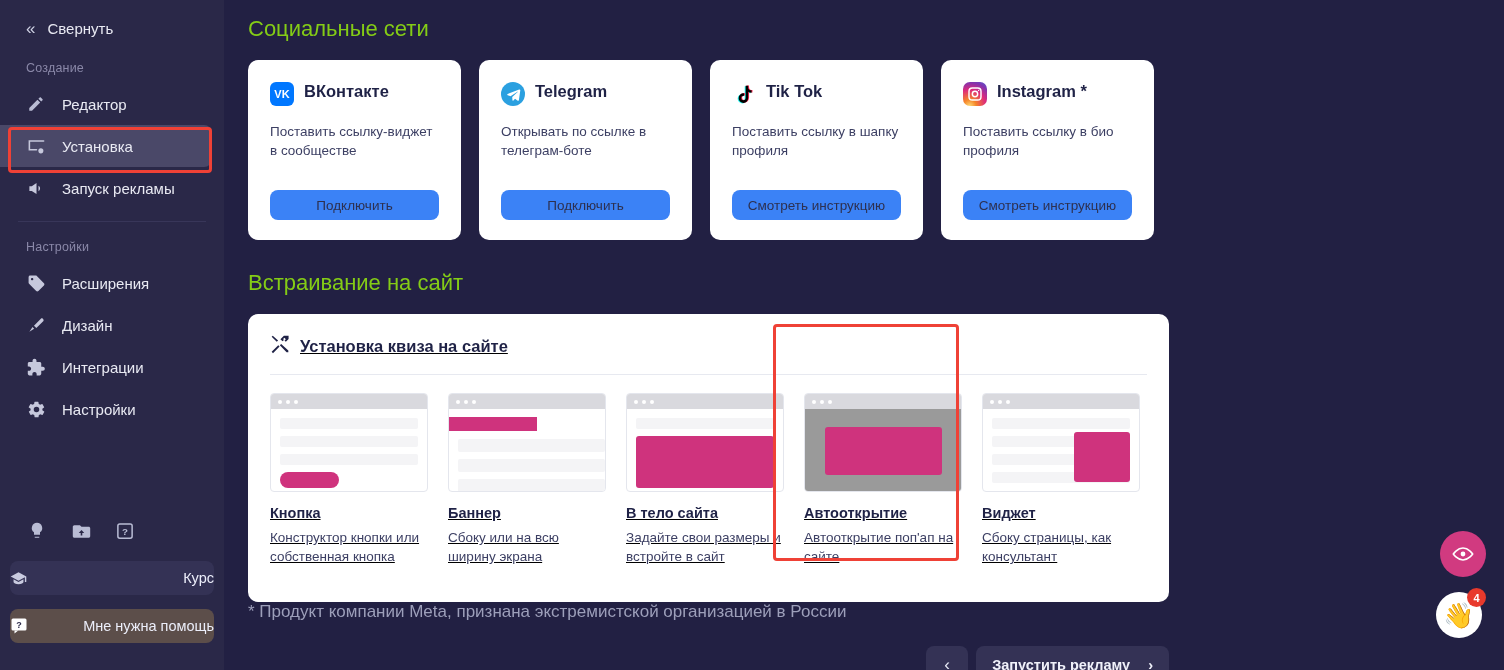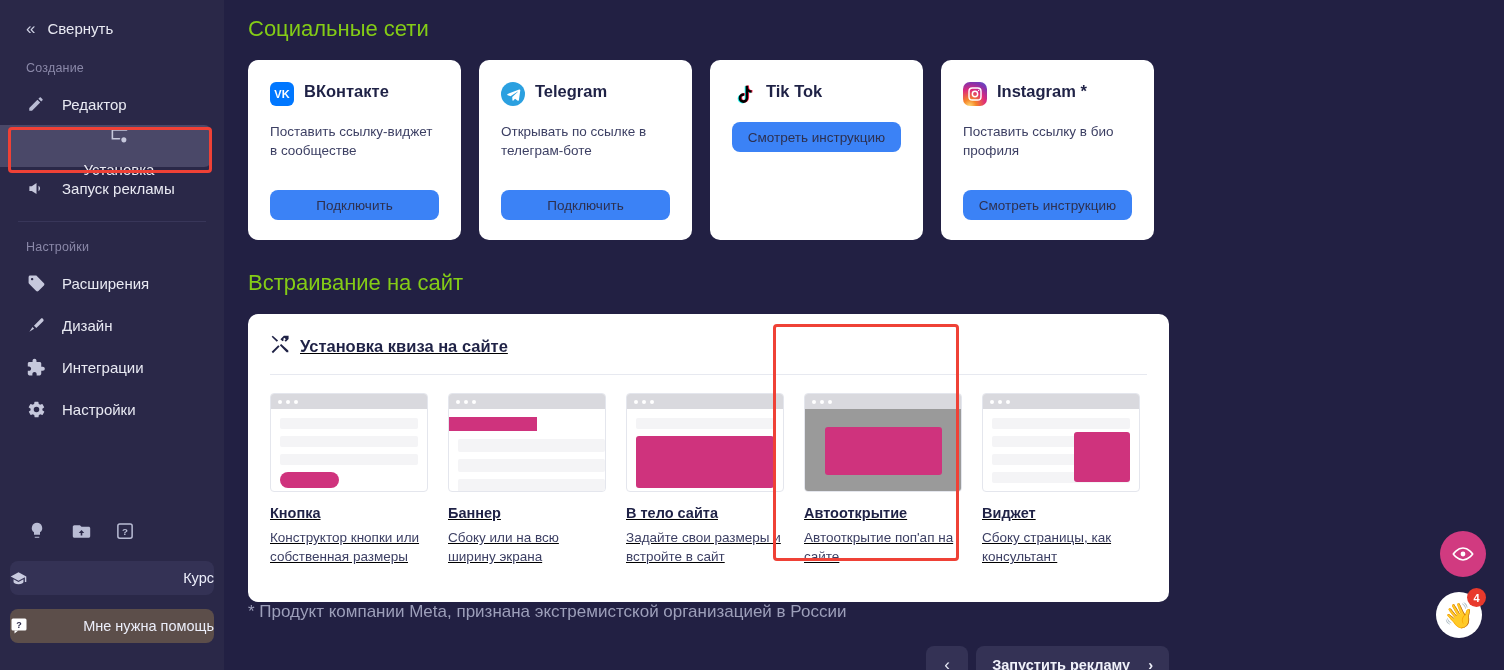--- a/index.html
+++ b/index.html
@@ -32,21 +32,21 @@
     padding: 18px 0 8px 26px; letter-spacing: .2px;
   }
   .sb-item {
     display: flex; align-items: center; gap: 16px;
     height: 42px; padding-left: 26px;
     cursor: pointer; position: relative;
     color: #e9eaf3; font-size: 15px;
   }
   .sb-item .ico { width: 20px; height: 20px; flex: 0 0 20px; display: flex; align-items: center; justify-content: center; }
   .sb-item .ico svg { display: block; }
-  .sb-item.active { background: #4a4868; border-radius: 0 8px 8px 0; margin-right: 12px; flex-direction: column; }
+  .sb-item.active { background: #4a4868; border-radius: 0 8px 8px 0; margin-right: 12px; }
   .sb-divider { height: 1px; background: #383659; margin: 12px 18px 0 18px; }
 
   .hl-box {
     position: absolute; border: 3px solid #ef4136; border-radius: 4px;
     pointer-events: none; z-index: 30;
   }
   #hl-install { left: 8px; top: 127px; width: 204px; height: 46px; }
   #hl-auto { left: 797px; top: 340px; width: 186px; height: 237px; }
 
   .sb-mini-icons {
@@ -286,20 +286,21 @@
         <div class="card-head">
           <span class="ic-badge">
             <svg width="21" height="21" viewBox="0 0 24 24">
               <path d="M16.2 2h-2.9v14.1a2.55 2.55 0 11-2.55-2.55c.26 0 .5.04.75.11v-2.9a5.5 5.5 0 00-.75-.06A5.45 5.45 0 1016.2 16.1V8.8a6.4 6.4 0 003.9 1.3V7.2a3.7 3.7 0 01-3.9-3.6z" fill="#25f4ee" transform="translate(-1.1,0.6)"></path>
               <path d="M16.2 2h-2.9v14.1a2.55 2.55 0 11-2.55-2.55c.26 0 .5.04.75.11v-2.9a5.5 5.5 0 00-.75-.06A5.45 5.45 0 1016.2 16.1V8.8a6.4 6.4 0 003.9 1.3V7.2a3.7 3.7 0 01-3.9-3.6z" fill="#fe2c55" transform="translate(1.0,-0.3)"></path>
               <path d="M16.2 2h-2.9v14.1a2.55 2.55 0 11-2.55-2.55c.26 0 .5.04.75.11v-2.9a5.5 5.5 0 00-.75-.06A5.45 5.45 0 1016.2 16.1V8.8a6.4 6.4 0 003.9 1.3V7.2a3.7 3.7 0 01-3.9-3.6z" fill="#000"></path>
             </svg>
           </span>
           <span class="name">Tik Tok</span>
         </div>
+        <div class="card-desc">Поставить ссылку в шапку профиля</div>
         <button class="card-btn">Смотреть инструкцию</button>
       </div>
 
       <div class="card">
         <div class="card-head">
           <span class="ic-badge ic-ig">
             <svg width="16" height="16" viewBox="0 0 24 24" fill="none" stroke="#fff" stroke-width="2.2">
               <rect x="3" y="3" width="18" height="18" rx="5"></rect>
                 <circle cx="12" cy="12" r="4"></circle>
               <circle cx="17.4" cy="6.6" r="1" fill="#fff" stroke="none"></circle>
@@ -334,21 +335,21 @@
                 <i></i>
               </div>
             <div class="body">
               <div class="line" style="width:100%"></div>
               <div class="line" style="width:100%"></div>
               <div class="line" style="width:100%"></div>
               <div class="line pinkbar" style="width:43%;height:16px;border-radius:9px;margin-top:2px;"></div>
             </div>
           </div>
           <div class="ttl">Кнопка</div>
-          <div class="sub">Конструктор кнопки или собственная размеры</div>
+          <div class="sub">Конструктор кнопки или собственная кнопка</div>
         </div>
 
         <div class="embed-item">
           <div class="thumb">
             <div class="bar">
                 <i></i>
                 <i></i>
                 <i></i>
               </div>
             <div class="body" style="padding:8px 9px 0 0;">

